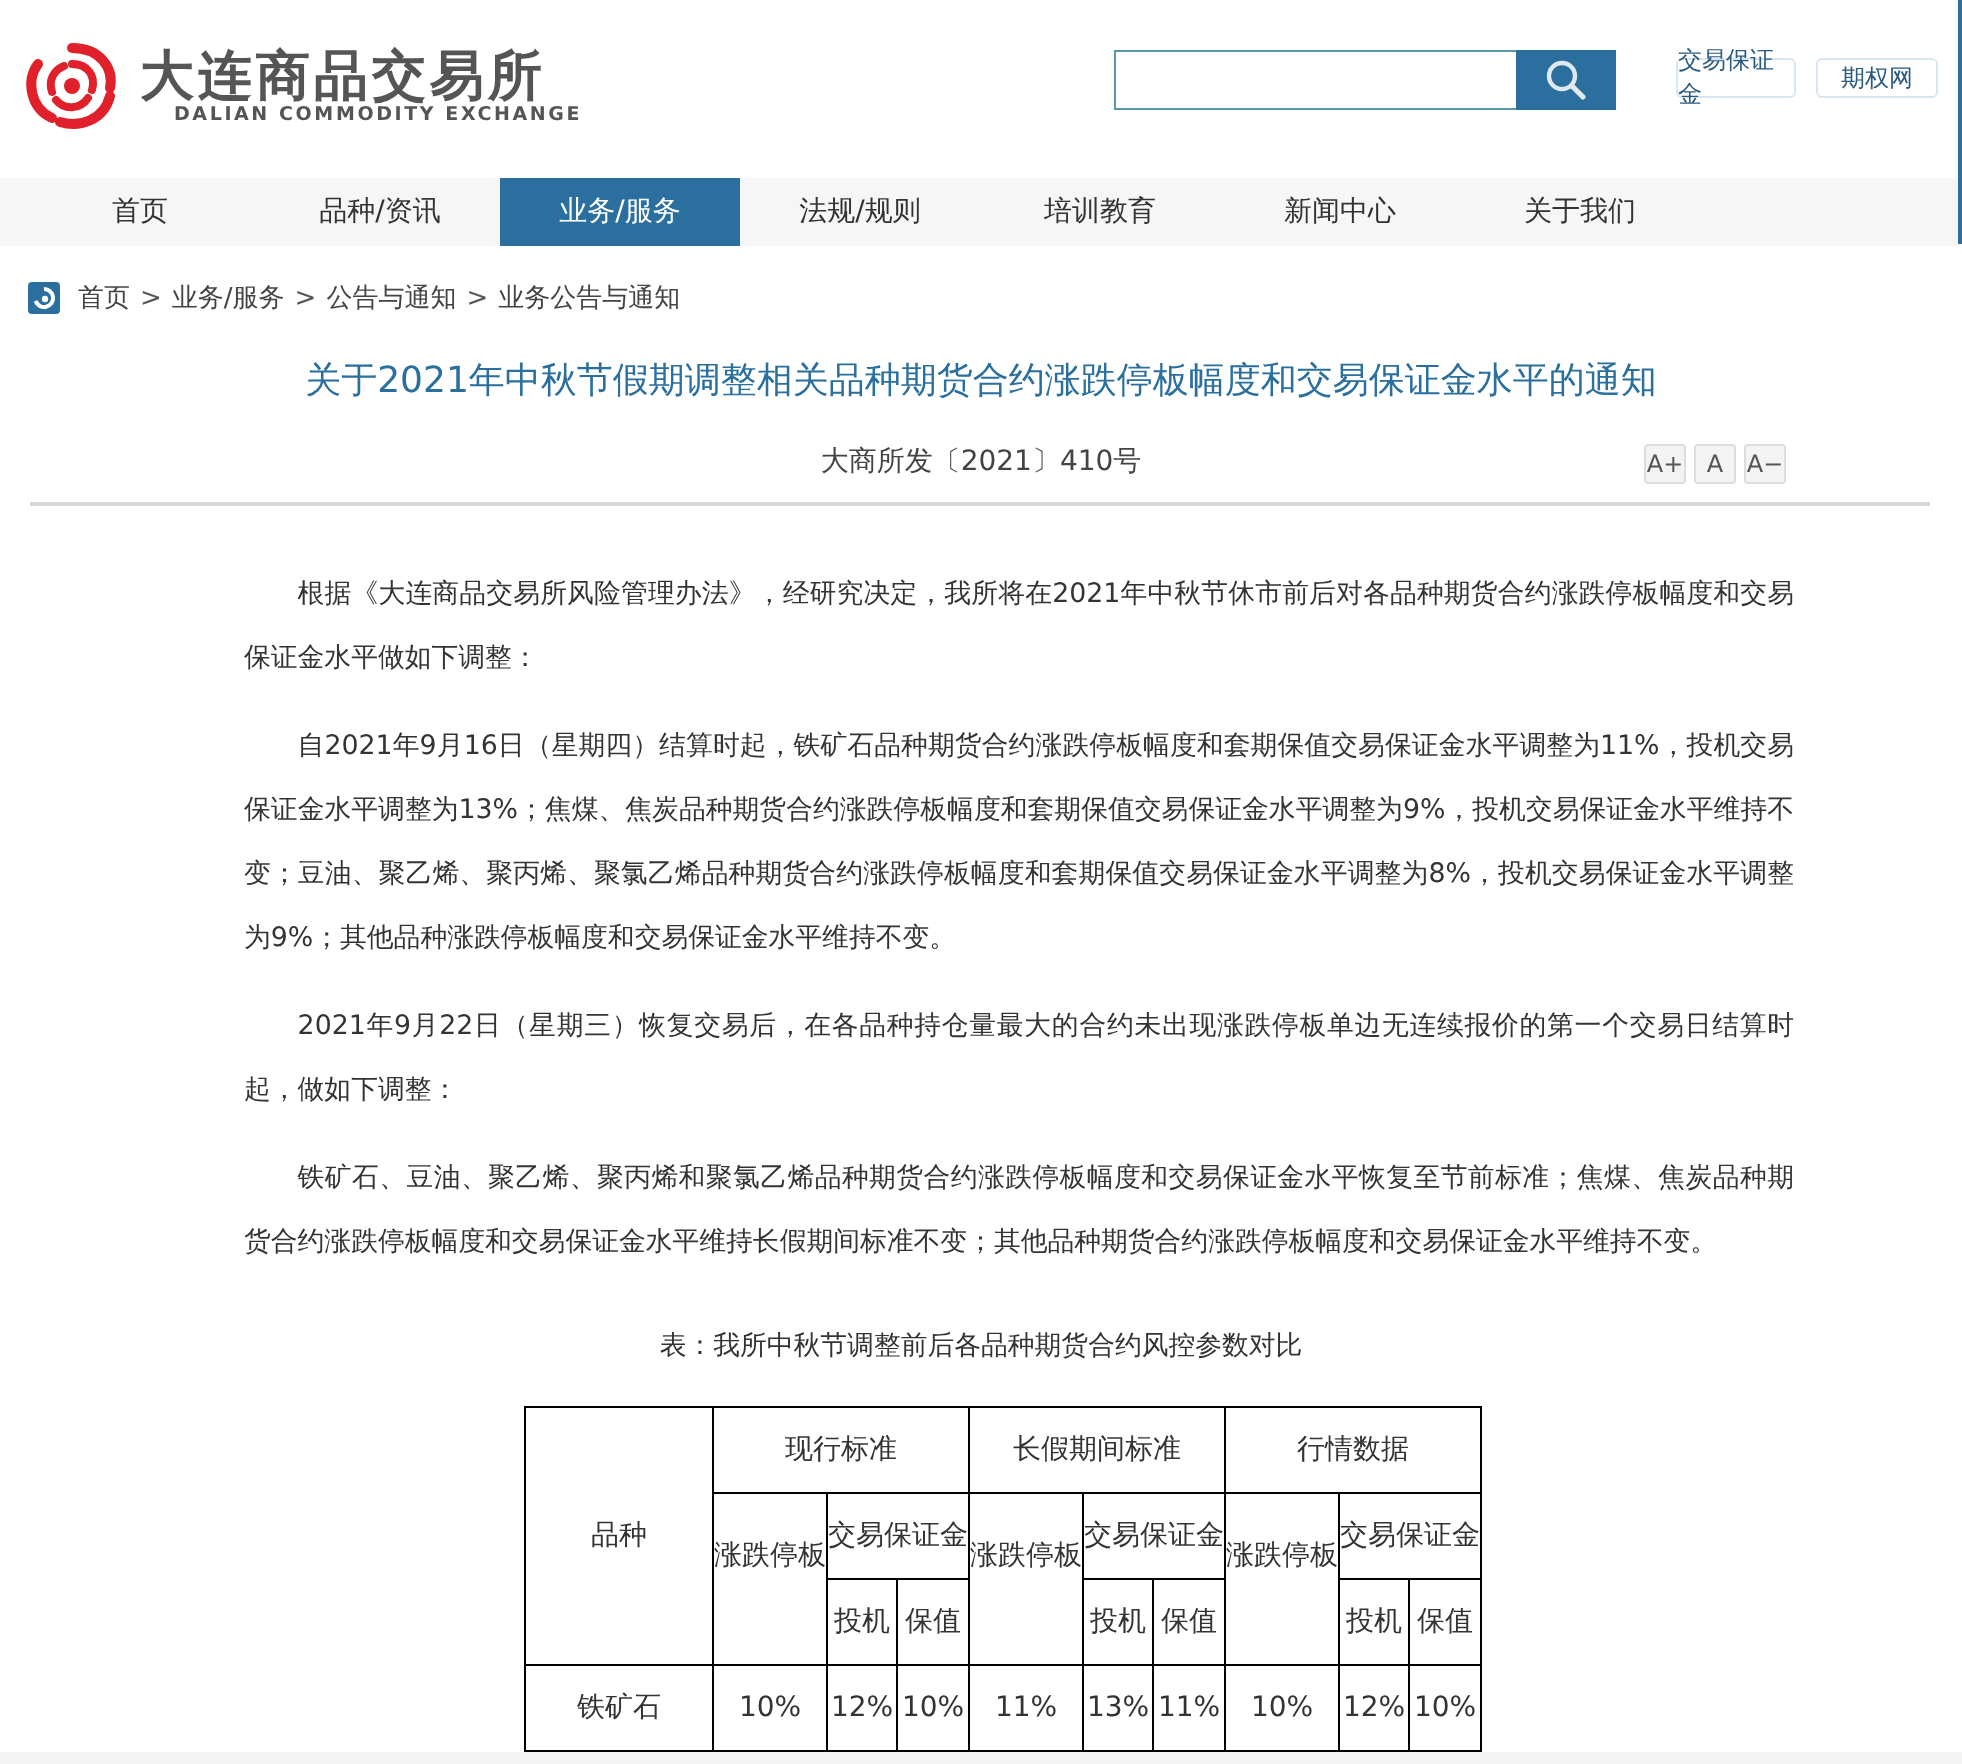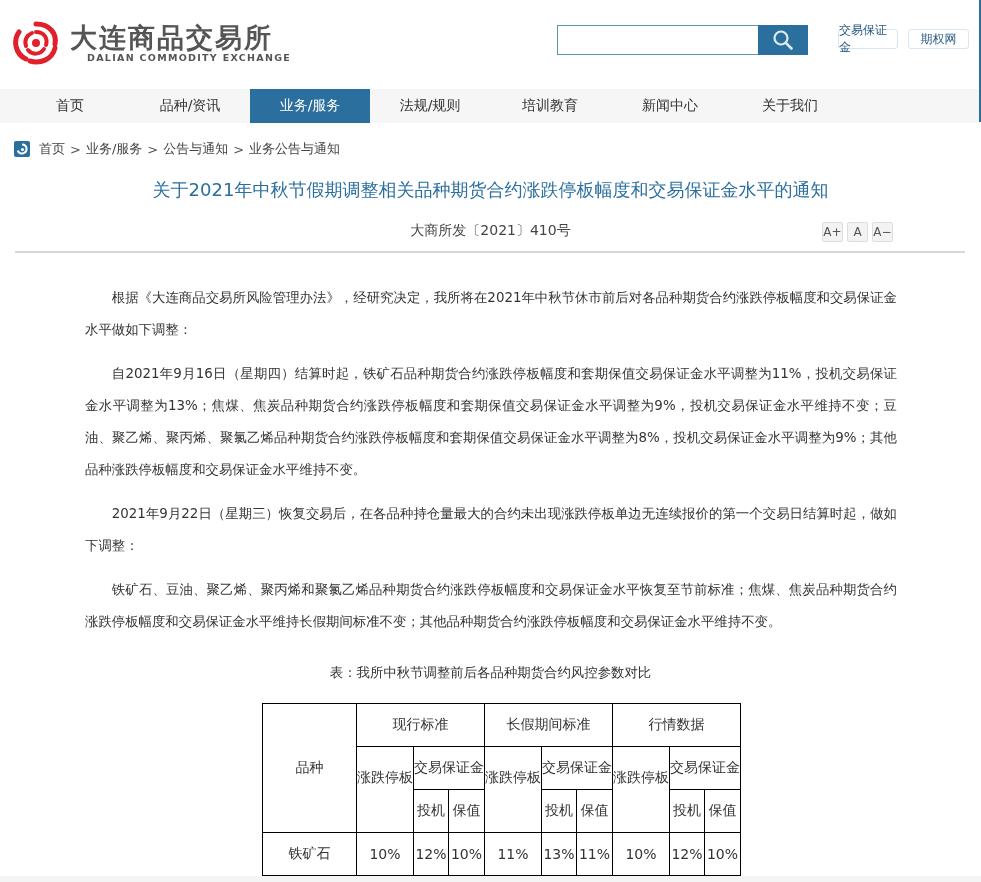--- a/index.html
+++ b/index.html
@@ -38,21 +38,21 @@
   
   .title { position: absolute; left: 0; top: 178px; width: 981px; text-align: center; font-size: 18px; color: #2a6f9e; }
   .docno { position: absolute; left: 0; top: 222px; width: 981px; text-align: center; font-size: 14px; color: #444; }
   .font-tools { position: absolute; left: 822px; top: 222px; display: flex; gap: 4px; }
   .font-btn { width: 21px; height: 20px; border: 1px solid #dddddd; background: #f3f3f3; border-radius: 2px; font-size: 12px; color: #555; display: flex; align-items: center; justify-content: center; cursor: pointer; }
   .divider { position: absolute; left: 15px; top: 251px; width: 950px; height: 2px; background: #d8d8d8; }
 
   
   .content { position: absolute; left: 85px; top: 282px; width: 812px; font-size: 13.4px; line-height: 32px; color: #333; }
   .content p { margin-bottom: 12px; text-align: justify; }
-  .content p.indent { text-indent: 2em; }
+  .content p.indent { text-indent: 2em; margin-left: 37px; }
   .content p.salute { margin-bottom: 14px; }
   .caption { position: absolute; left: 0; top: 664px; width: 981px; text-align: center; font-size: 13.4px; color: #333; }
 
   
   .tbl { position: absolute; left: 262px; top: 703px; border-collapse: collapse; font-size: 14px; color: #333; }
   .tbl td { border: 1px solid #000; text-align: center; padding: 0; }
   .tbl .h1 td { height: 43px; }
   .tbl .h2 td { height: 43px; }
   .tbl .h3 td { height: 43px; }
   .tbl .d td { height: 43px; }

